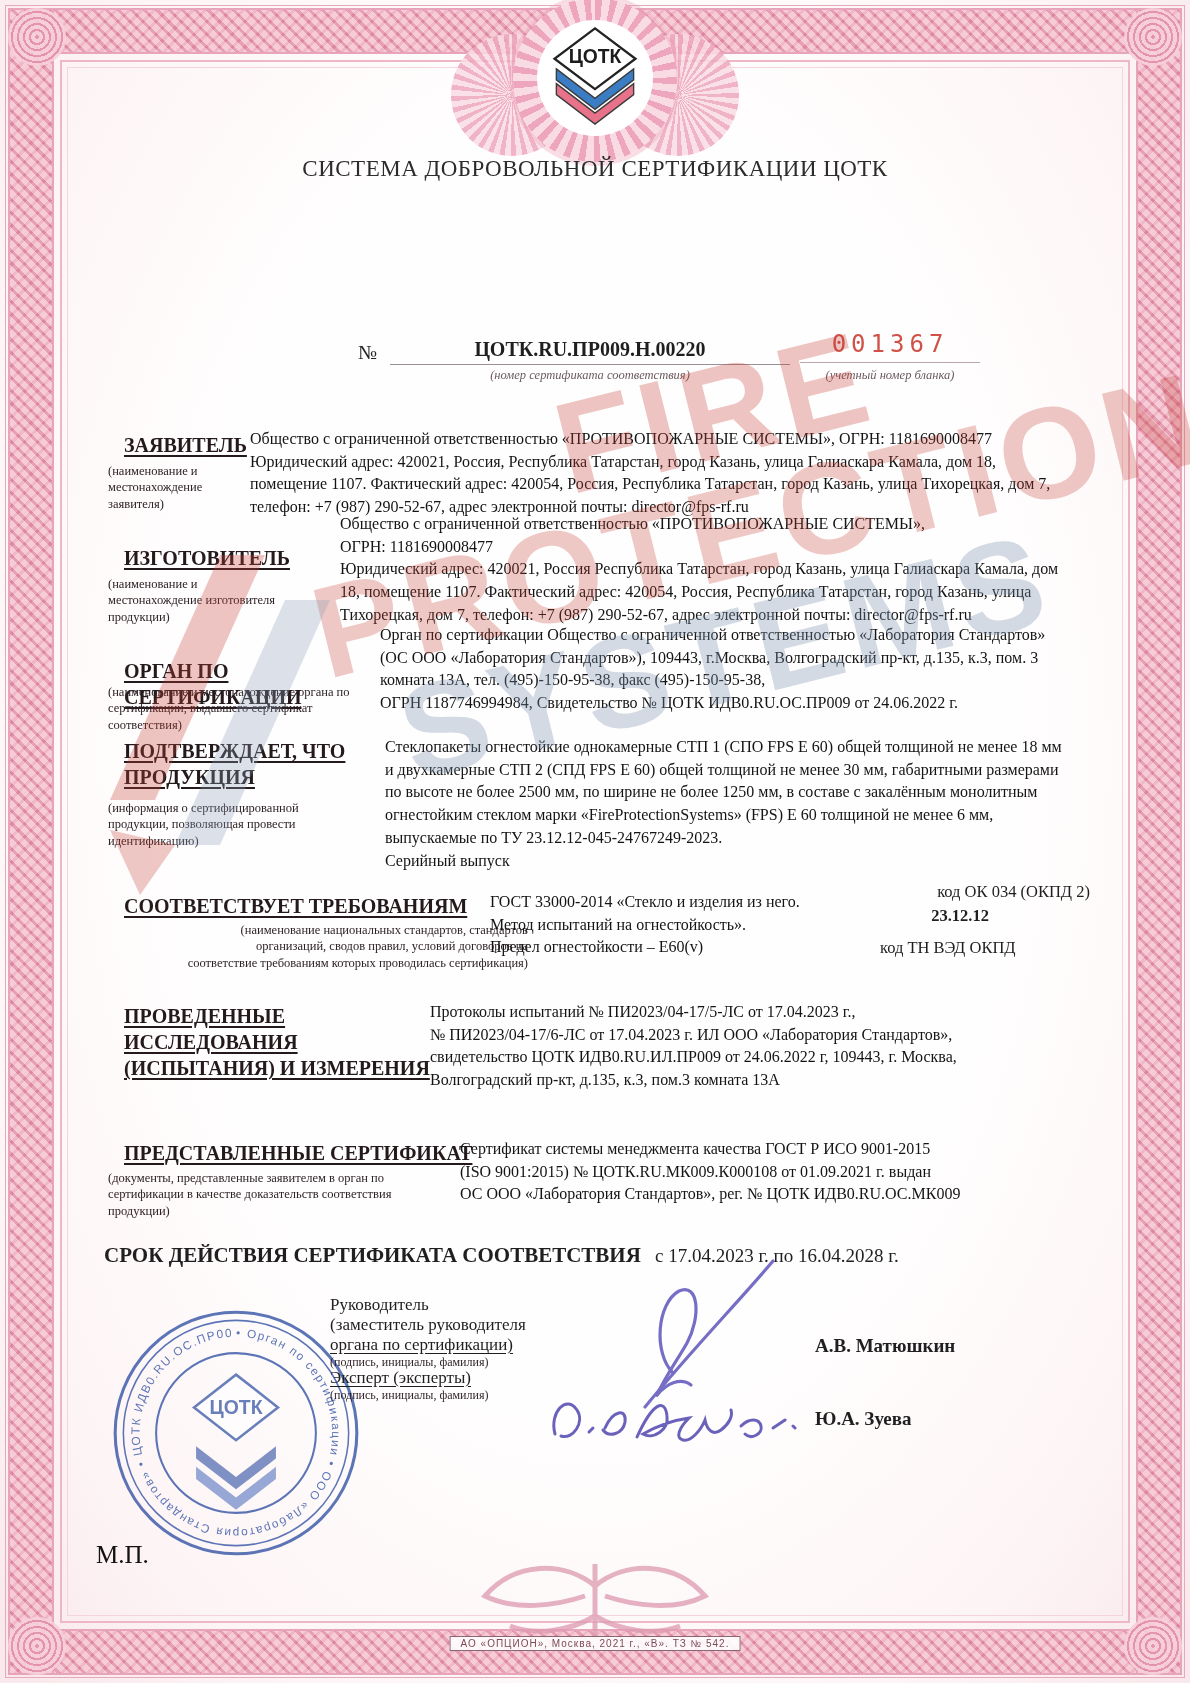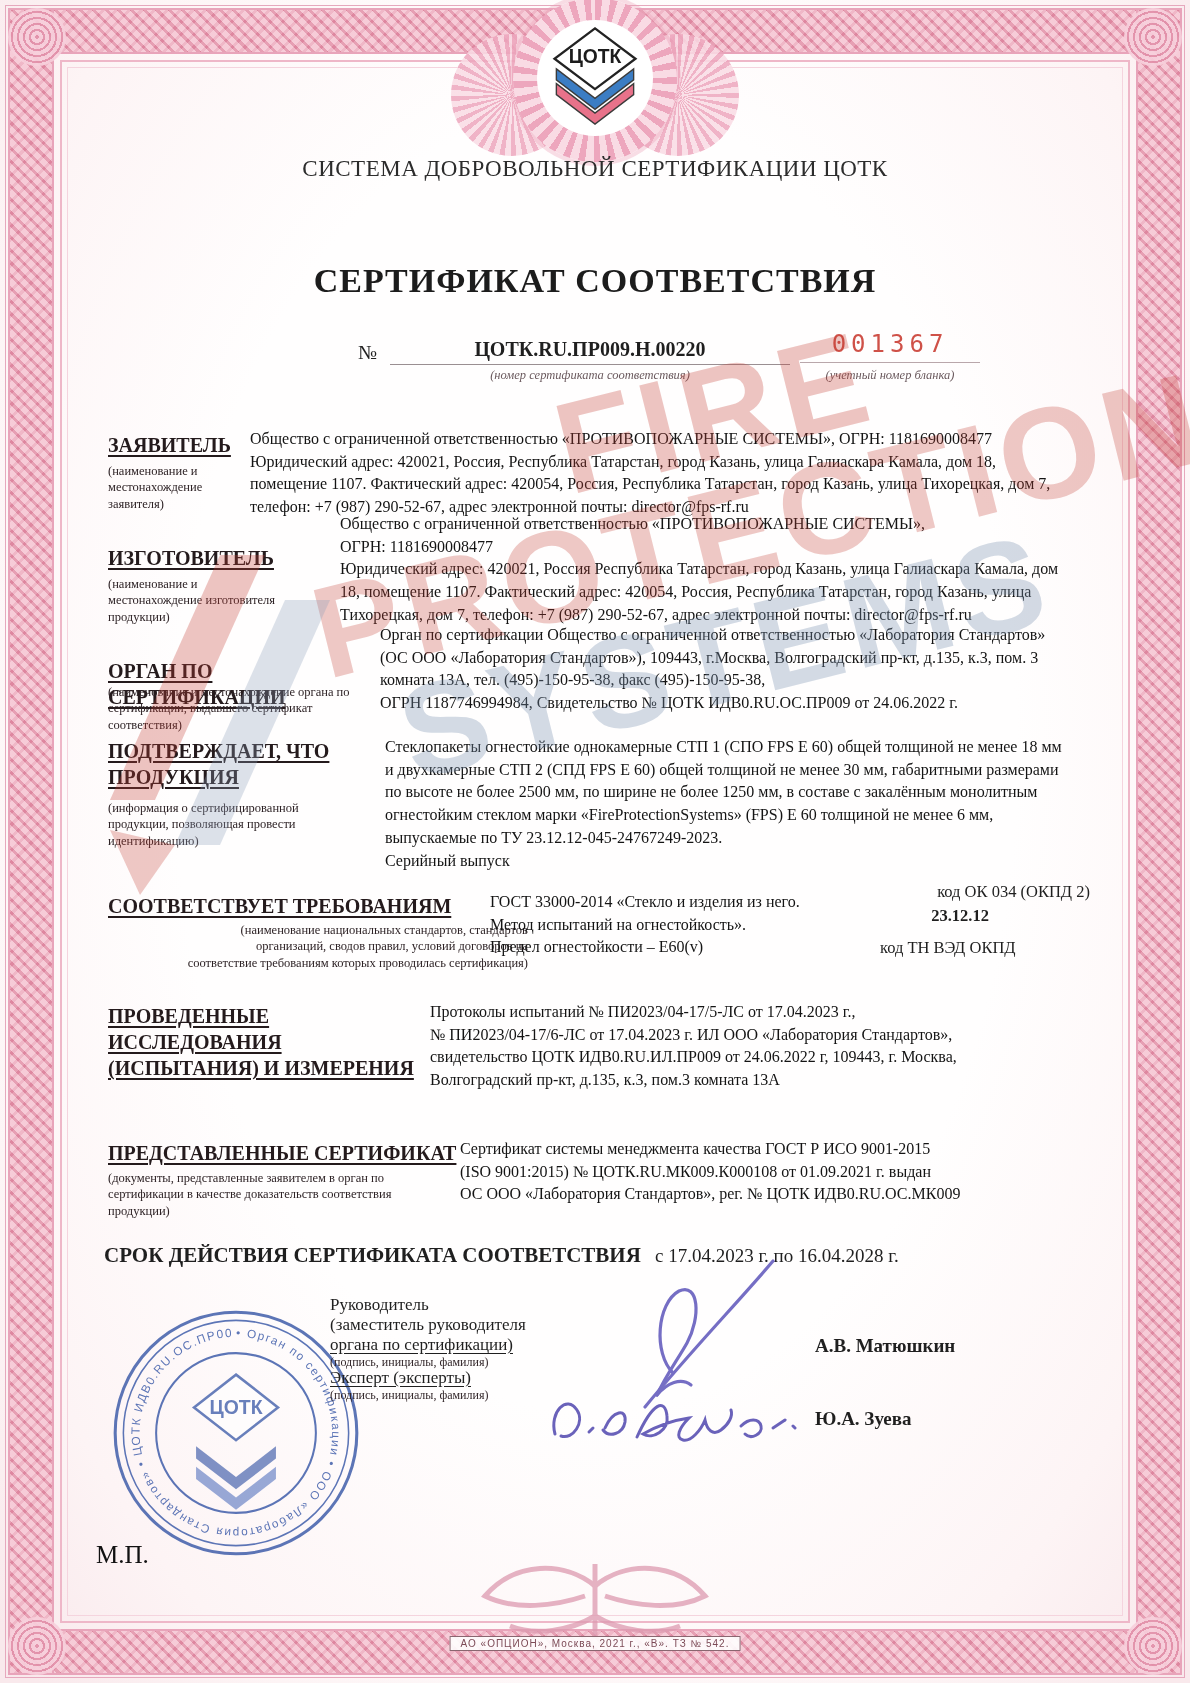--- a/index.html
+++ b/index.html
@@ -41,21 +41,21 @@
   .reg-line{left:0;right:0;top:192px;text-align:center;font-size:20px;font-weight:bold;color:#222;z-index:4;}
   .doc-title{left:0;right:0;top:262px;text-align:center;font-size:34px;font-weight:bold;letter-spacing:1px;color:#1c1c1c;z-index:4;}
   .no-sign{left:358px;top:341px;font-size:20px;z-index:4;}
   .cert-no{left:390px;top:338px;width:400px;text-align:center;font-size:20px;font-weight:bold;border-bottom:1.5px solid #9a8f92;padding-bottom:3px;z-index:4;}
   .cert-no-cap{left:390px;top:368px;width:400px;text-align:center;font-size:12.5px;font-style:italic;color:#6b5a5e;z-index:4;}
   .blank-no{left:800px;top:330px;width:180px;text-align:center;font-family:"DejaVu Sans Mono",monospace;
     font-size:24px;letter-spacing:5px;color:#cf5148;border-bottom:1.5px solid #b9a7ab;padding-bottom:4px;z-index:4;}
   .blank-no-cap{left:790px;top:368px;width:200px;text-align:center;font-size:12.5px;font-style:italic;color:#6b5a5e;z-index:4;}
   
   .label{font-weight:bold;font-size:20px;line-height:1.3;color:#241a1c;text-decoration:underline;
-    text-underline-offset:3px;z-index:4;}
+    text-underline-offset:3px;z-index:4;margin-left:16px;}
   .sub{font-size:12.5px;line-height:1.3;color:#2e2326;white-space:pre-line;z-index:4;}
   .body{font-size:16px;line-height:1.42;white-space:pre-line;color:#141414;z-index:4;}
   .codes{font-size:16.5px;z-index:4;}
   .bold{font-weight:bold;}
   
   .wm{left:40px;top:520px;width:1160px;z-index:5;transform:rotate(-14deg);transform-origin:left top;
     pointer-events:none;font-family:"Liberation Sans","DejaVu Sans",sans-serif;font-weight:bold;}
   .wm div{line-height:.92;letter-spacing:6px;}
   .wm-1{margin-left:520px;font-size:130px;color:rgba(195,62,52,.30);}
   .wm-2{margin-left:240px;font-size:130px;color:rgba(195,62,52,.28);}
@@ -99,21 +99,20 @@
     <div class="ros-white"></div>
     <svg class="ros-logo" viewBox="0 0 100 114">
       <polygon points="8,62 50,94 92,62 92,74 50,106 8,74" fill="#e8728a" stroke="#3b3b3b" stroke-width="1.5"></polygon>
       <polygon points="8,46 50,78 92,46 92,58 50,90 8,58" fill="#3b7dc4" stroke="#3b3b3b" stroke-width="1.5"></polygon>
       <polygon points="50,2 94,35 50,68 6,35" fill="#ffffff" stroke="#222" stroke-width="2.5"></polygon>
       <text x="50" y="40" text-anchor="middle" font-family="Liberation Sans, sans-serif" font-size="21" font-weight="bold" fill="#1c1c1c">ЦОТК</text>
     </svg>
   </div>
 
   <div class="abs sys-title">СИСТЕМА ДОБРОВОЛЬНОЙ СЕРТИФИКАЦИИ ЦОТК</div>
-  <div class="abs doc-title">СЕРТИФИКАТ СООТВЕТСТВИЯ</div>
   <div class="abs no-sign">№</div>
   <div class="abs cert-no">ЦОТК.RU.ПР009.Н.00220</div>
   <div class="abs cert-no-cap">(номер сертификата соответствия)</div>
   <div class="abs blank-no">001367</div>
   <div class="abs blank-no-cap">(учетный номер бланка)</div>
 
   <div class="abs label" style="left:108px;top:432px;">ЗАЯВИТЕЛЬ</div>
   <div class="abs sub" style="left:108px;top:463px;width:150px;">(наименование и
 местонахождение
 заявителя)</div>

